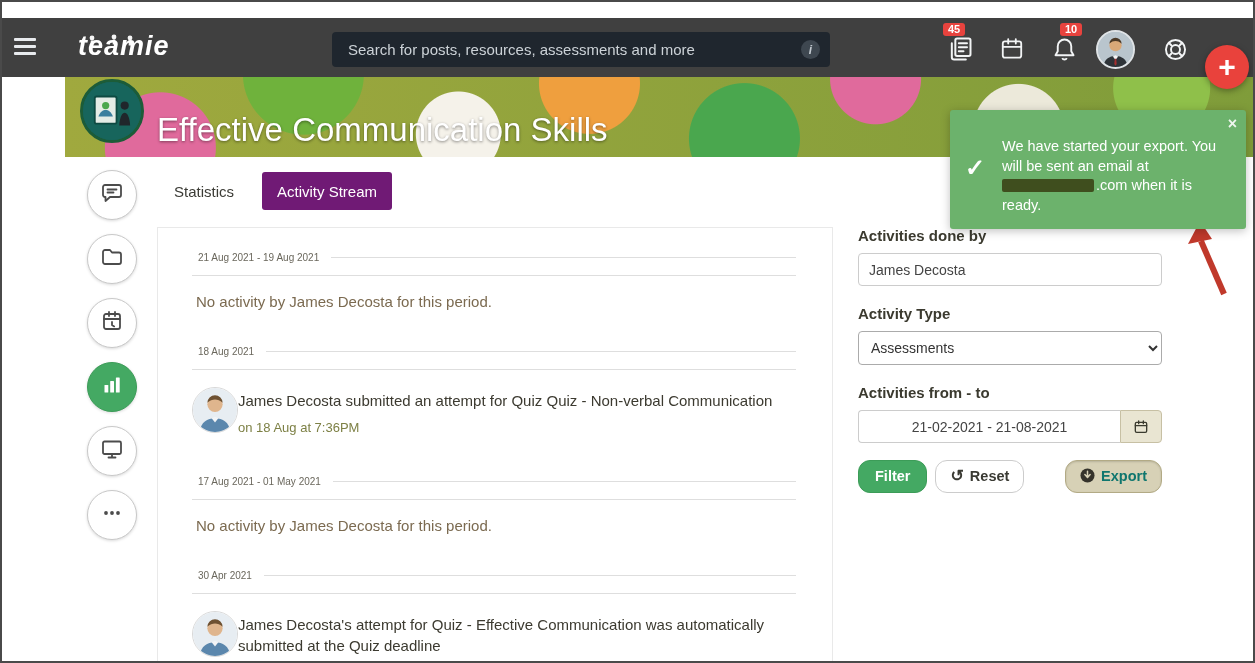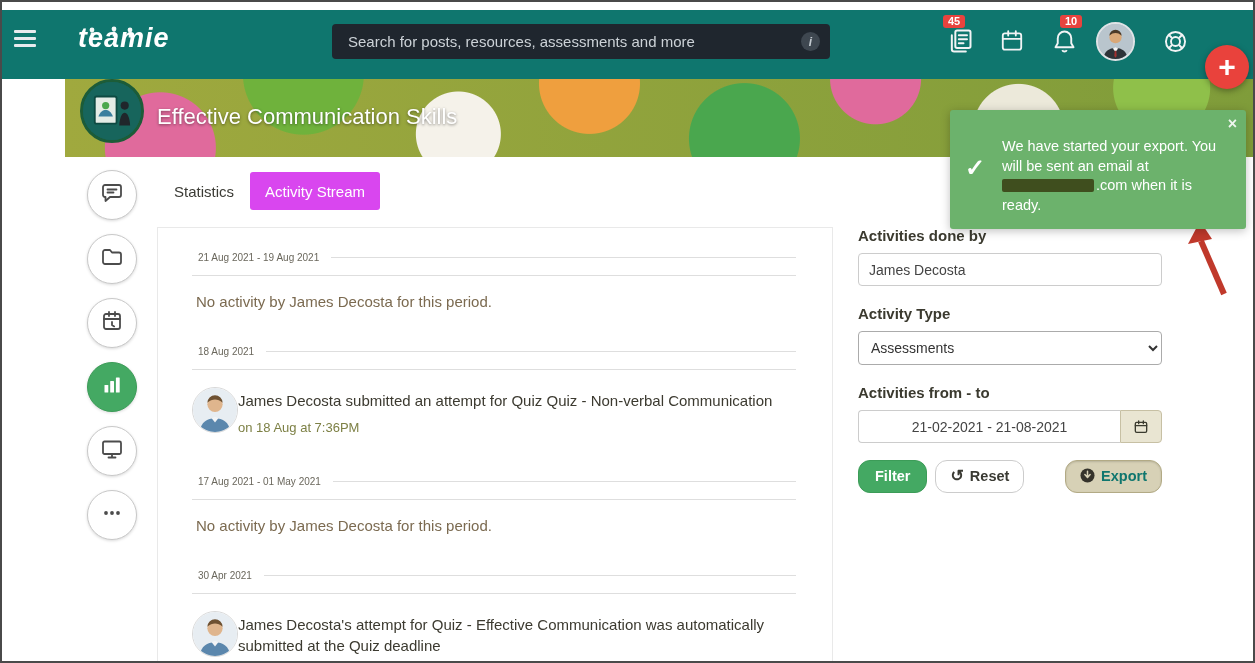--- a/index.html
+++ b/index.html
@@ -5,21 +5,21 @@
   * { box-sizing: border-box; }
   html,body { margin:0; padding:0; background:#ffffff; }
   body { font-family:"Liberation Sans", sans-serif; }
 
   .screen {
     position:relative; width:1255px; height:663px;
     border:2px solid #4a4a4a; background:#ffffff; overflow:hidden;
   }
 
   
-  .navbar { position:absolute; left:0; top:8px; width:100%; height:69px; background:#0f766e; z-index:30; }
+  .navbar { position:absolute; left:0; top:16px; width:100%; height:59px; background:#404040; z-index:30; }
   .hamburger { position:absolute; left:12px; top:20px; width:24px; height:22px; cursor:pointer; }
   .hamburger span { display:block; width:22px; height:3px; background:#e8ebee; margin:0 0 4px 0; border-radius:1px; }
   .logo { position:absolute; left:76px; top:13px; color:#ffffff; font-size:27px; font-weight:bold; font-style:italic; letter-spacing:1px; cursor:pointer; }
   .logo-figs { position:absolute; top:-7px; left:6px; }
   .nav-search { position:absolute; left:330px; top:14px; width:498px; height:35px; background:#1f262e; border-radius:4px; display:flex; align-items:center; padding:0 10px 0 14px; }
   .nav-search input { flex:1; background:transparent; border:none; outline:none; color:#e6e9eb; font-size:15px; font-family:inherit; }
   .nav-search input::placeholder { color:#ccd2d7; opacity:1; }
   .search-info { width:19px; height:19px; border-radius:50%; background:#3e4750; color:#c3cad0; font-size:12px; font-weight:bold; display:flex; align-items:center; justify-content:center; cursor:pointer; font-style:italic; }
   .nav-icon { position:absolute; color:#f2f4f5; cursor:pointer; }
   .nav-icon svg { display:block; }
@@ -34,39 +34,39 @@
       radial-gradient(circle at 20% 10%, #6fb23c 0 60px, transparent 61px),
       radial-gradient(circle at 33% 75%, #f5f2ea 0 42px, transparent 43px),
       radial-gradient(circle at 44% 20%, #ef9f3e 0 50px, transparent 51px),
       radial-gradient(circle at 57% 80%, #4aa74e 0 55px, transparent 56px),
       radial-gradient(circle at 68% 15%, #e06a9c 0 45px, transparent 46px),
       radial-gradient(circle at 80% 70%, #ece9da 0 45px, transparent 46px),
       radial-gradient(circle at 92% 25%, #8fc04a 0 48px, transparent 49px),
       linear-gradient(90deg, #a0a93e, #7f9c3a);
   }
   .course-avatar { position:absolute; left:15px; top:14px; width:64px; height:64px; border-radius:50%; border:3px solid #1c5c38; overflow:hidden; background:#17655c; }
-  .course-title { position:absolute; left:92px; top:24px; color:#ffffff; font-size:22px; font-weight:400; text-shadow:0 1px 3px rgba(0,0,0,.45); white-space:nowrap;text-align:right; }
+  .course-title { position:absolute; left:92px; top:24px; color:#ffffff; font-size:33px; font-weight:400; text-shadow:0 1px 3px rgba(0,0,0,.45); white-space:nowrap;text-align:right; }
 
   
   .toast { position:absolute; left:948px; top:108px; width:296px; min-height:110px; background:#6cb26c; border-radius:3px; box-shadow:0 2px 10px rgba(0,0,0,.25); color:#ffffff; padding:15px 24px 14px 52px; z-index:50; }
   .toast-check { position:absolute; left:15px; top:44px; font-size:24px; font-weight:bold; color:#ffffff; }
   .toast-close { position:absolute; right:9px; top:6px; font-size:16px; font-weight:bold; color:#eef6ee; cursor:pointer; line-height:1; }
   .toast-message { font-size:14.5px; line-height:19.5px;margin-top:12px; }
   .redacted { display:inline-block; width:92px; height:13px; background:#3f4e1e; border-radius:2px; vertical-align:middle; margin:0 2px 2px 0; filter:blur(.6px); }
   .annotation-arrow { position:absolute; left:1184px; top:219px; z-index:49; }
 
   
   .side-btn { position:absolute; left:85px; width:50px; height:50px; border-radius:50%; background:#ffffff; border:1px solid #c9c9c9; box-shadow:0 1px 3px rgba(0,0,0,.15); display:flex; align-items:center; justify-content:center; color:#4c4c4c; cursor:pointer; z-index:10; }
   .side-btn.active { background:#44a963; border-color:#3c9c58; color:#ffffff; }
 
   
   .tabs { position:absolute; left:172px; top:170px; height:38px; display:flex; align-items:center; }
   .tab { font-size:15px; color:#3b3b35; padding:0 16px; height:38px; display:flex; align-items:center; cursor:pointer; }
   .tab:first-child { padding-left:0; }
-  .tab.active { background:#d946ef; color:#ffffff; border-radius:3px; padding:0 15px; }
+  .tab.active { background:#701a75; color:#ffffff; border-radius:3px; padding:0 15px; margin-left:12px; }
 
   
   .stream-card { position:absolute; left:155px; top:225px; width:676px; height:440px; background:#ffffff; border:1px solid #e9e9e9; border-bottom:none; padding:24px 36px 0 34px; overflow:hidden; }
   .date-divider { display:flex; align-items:center; color:#6a675c; font-size:10px; border-bottom:1px solid #dedede; padding:0 0 12px 6px; margin:0 0 17px 0; }
   .date-divider .dlabel { margin-right:12px; white-space:nowrap; }
   .date-divider .dline { flex:1; border-top:1px solid #dedede; height:0; }
   .no-activity { font-size:15px; color:#7b6a50; margin:0 0 36px 4px; }
   .activity-item { display:flex; margin:2px 0 38px 0; }
   .activity-avatar { width:46px; height:46px; border-radius:50%; overflow:hidden; flex:none; border:1px solid #d8d8d8; cursor:pointer; }
   .activity-body { font-size:15px; color:#3c3a30; line-height:21px; max-width:540px; padding-top:3px; }

